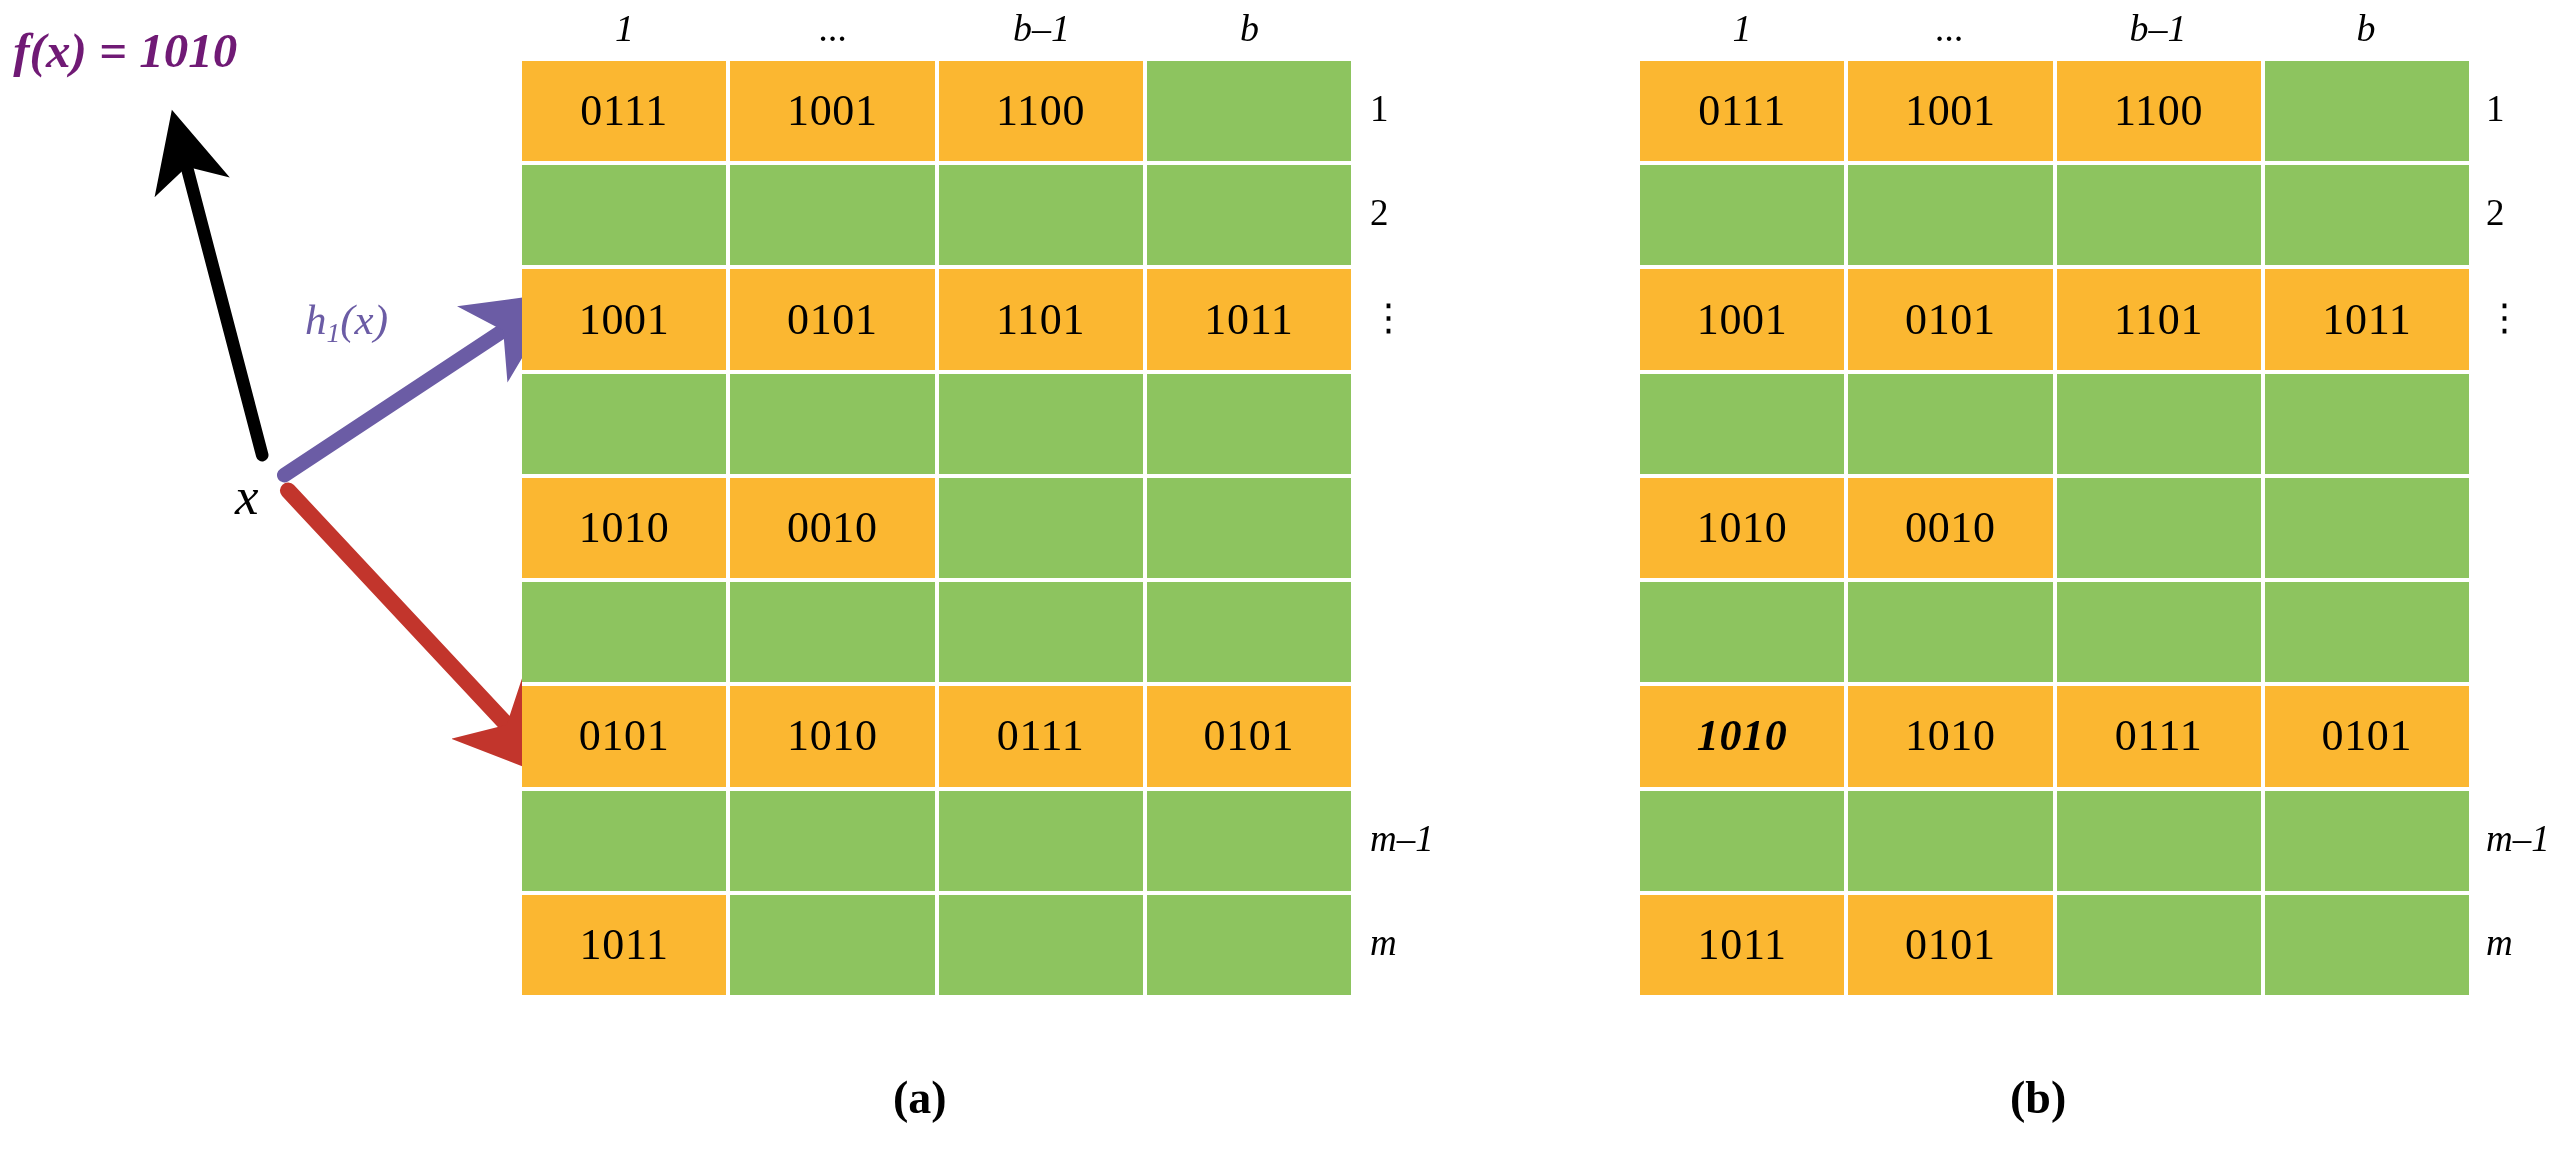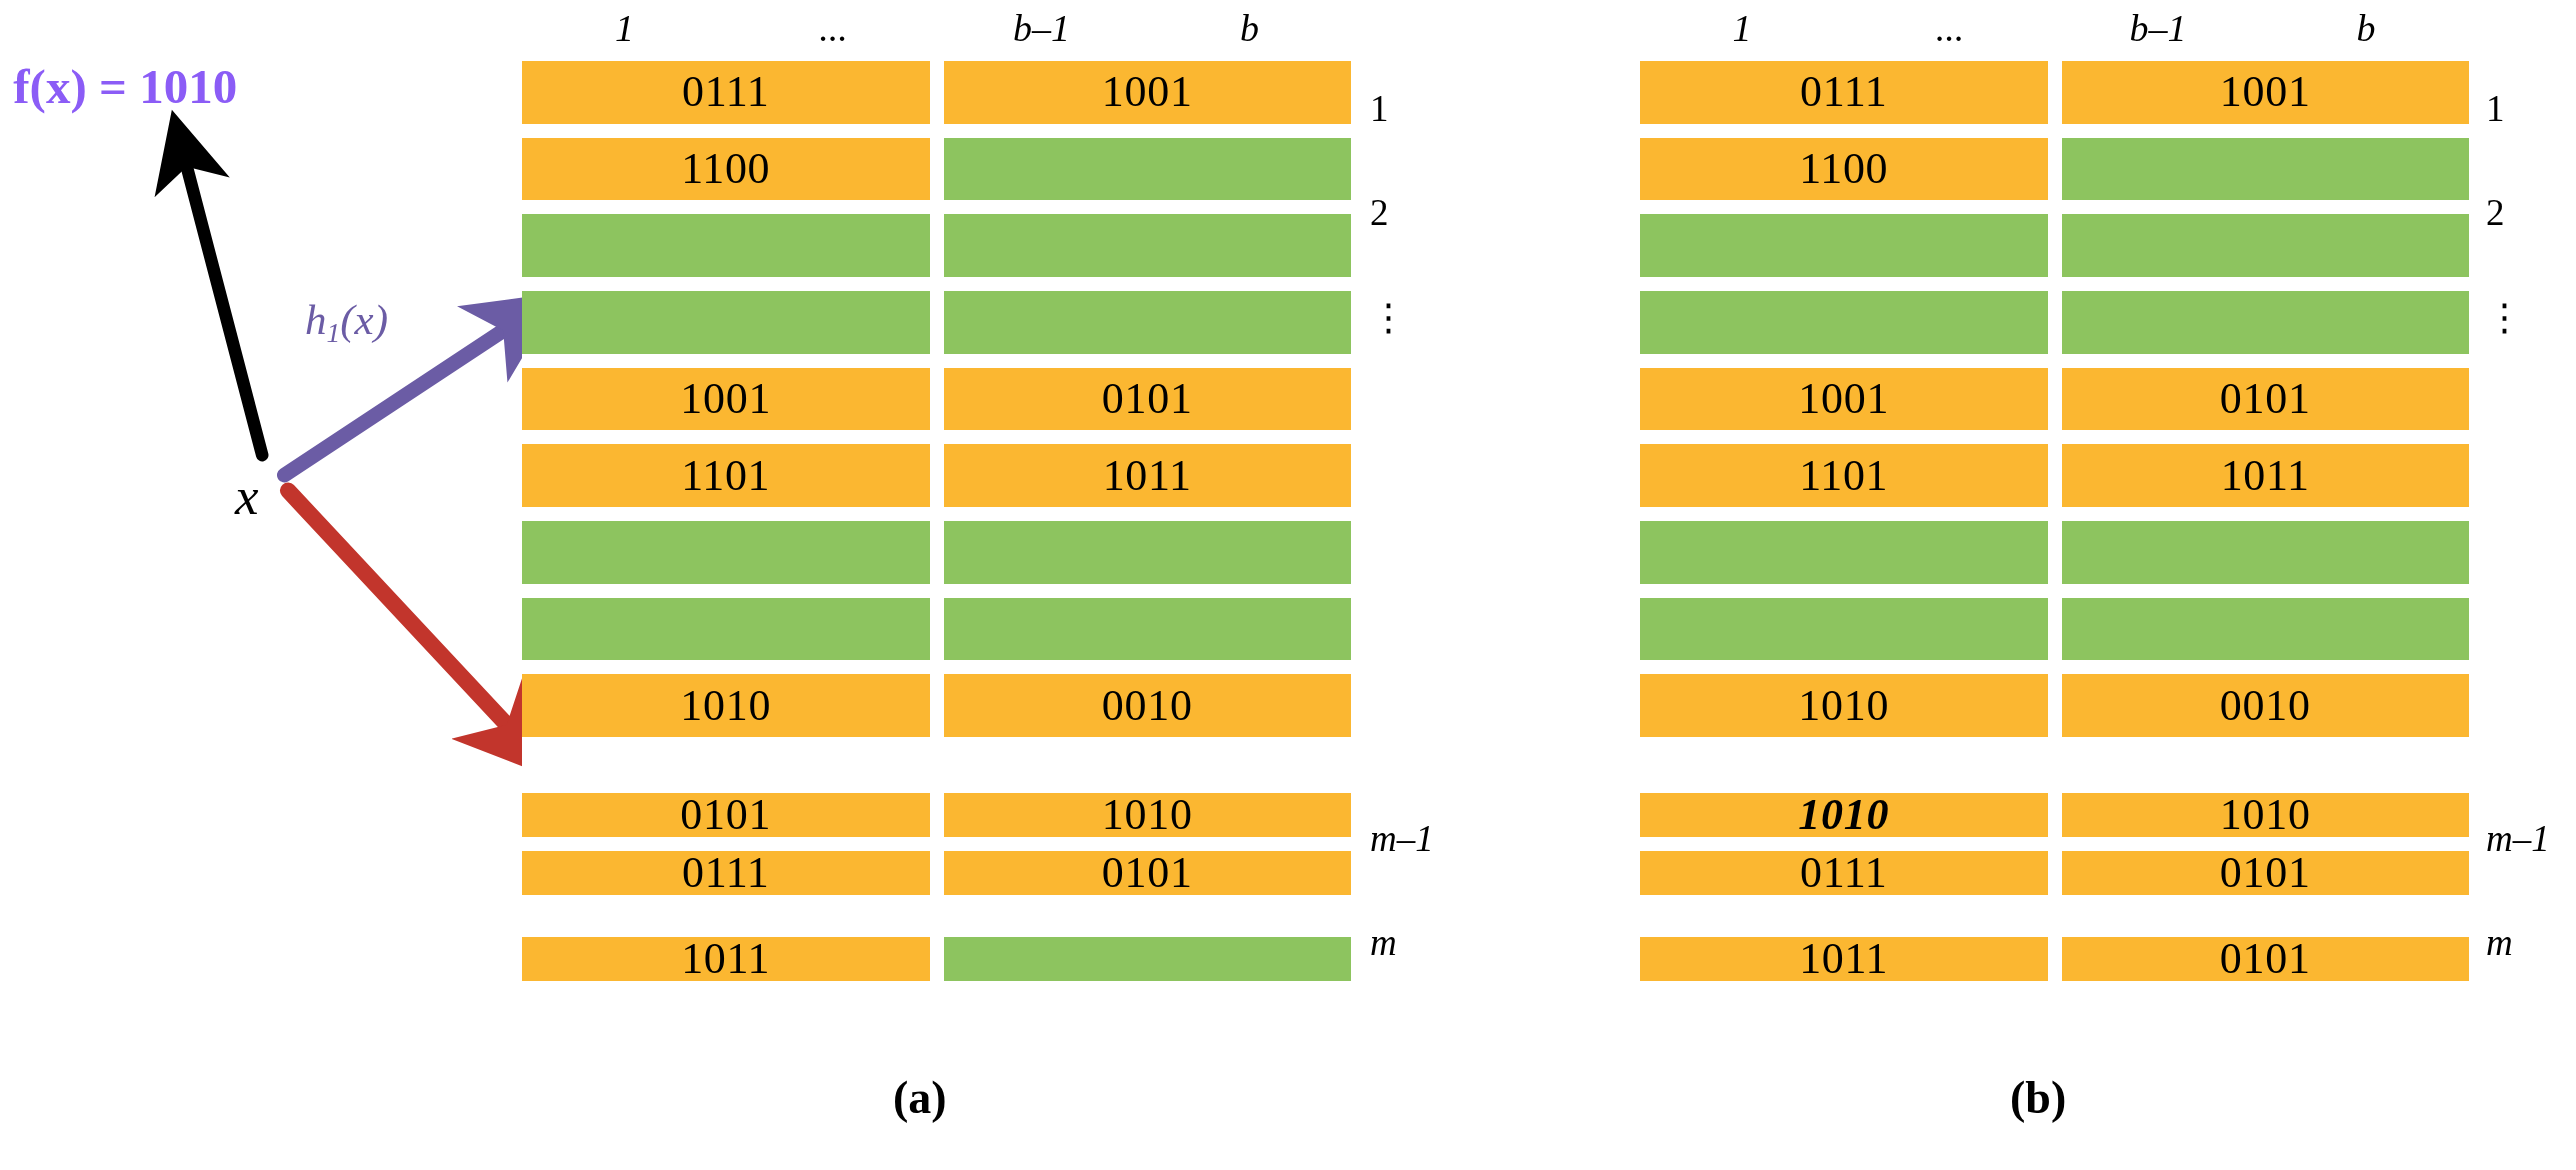--- a/index.html
+++ b/index.html
@@ -2,42 +2,42 @@
 <html style="font-size:11.8px"><head>
 <meta charset="utf-8">
 <style>
   html,body{margin:0;padding:0;background:#ffffff;}
   body{width:2576px;height:1170px;position:relative;overflow:hidden;
        font-family:"Liberation Serif",serif;}
   .stage{position:absolute;left:0;top:0;width:2576px;height:1170px;}
 
   
   .table{position:absolute;display:grid;
-         grid-template-columns:repeat(2,1fr);
+         grid-template-columns:repeat(4,1fr);
          grid-template-rows:repeat(9,1fr);
-         gap:14px;background:#ffffff;}
+         gap:4px;background:#ffffff;}
   #table-a{left:522px;top:61px;width:829px;height:934px;}
   #table-b{left:1640px;top:61px;width:829px;height:934px;}
   .cell{display:flex;align-items:center;justify-content:center;
         font-size:44px;color:#000;line-height:1;letter-spacing:0.7px;}
   .cell.green{background:#8DC45F;}
   .cell.orange{background:#FBB731;}
   .cell.bolditalic{font-weight:bold;font-style:italic;}
 
   
   .colhead{position:absolute;font-size:38px;font-style:italic;color:#000;
            text-align:center;line-height:1;}
   
   .rowlabel{position:absolute;font-size:37px;font-style:italic;color:#000;
             line-height:1;white-space:nowrap;}
   .rowlabel.upright{font-style:normal;}
 
   
   #fx-label{position:absolute;left:13.3px;top:22px;font-size:49px;
-            font-weight:bold;color:#8b5cf6;white-space:nowrap;margin-top:36px;}
+            font-weight:bold;font-style:italic;color:#701a75;white-space:nowrap;}
   #x-label{position:absolute;left:235px;top:466px;font-size:53px;
            font-style:italic;color:#000;}
   #h1-label{position:absolute;left:305px;top:295px;font-size:43px;
             font-style:italic;color:#6B5CA5;white-space:nowrap;}
   #h2-label{position:absolute;left:16px;top:599px;font-size:41px;
             font-style:italic;color:#C2352C;line-height:1.28;white-space:nowrap;}
   #xor-box{position:absolute;left:778px;top:804px;background:#ffffff;
            padding:6.6px 11.8px;font-size:41px;font-style:italic;color:#B7A5D4;
            white-space:nowrap;}
   .sub{font-size:0.64em;vertical-align:-0.28em;font-style:italic;}

